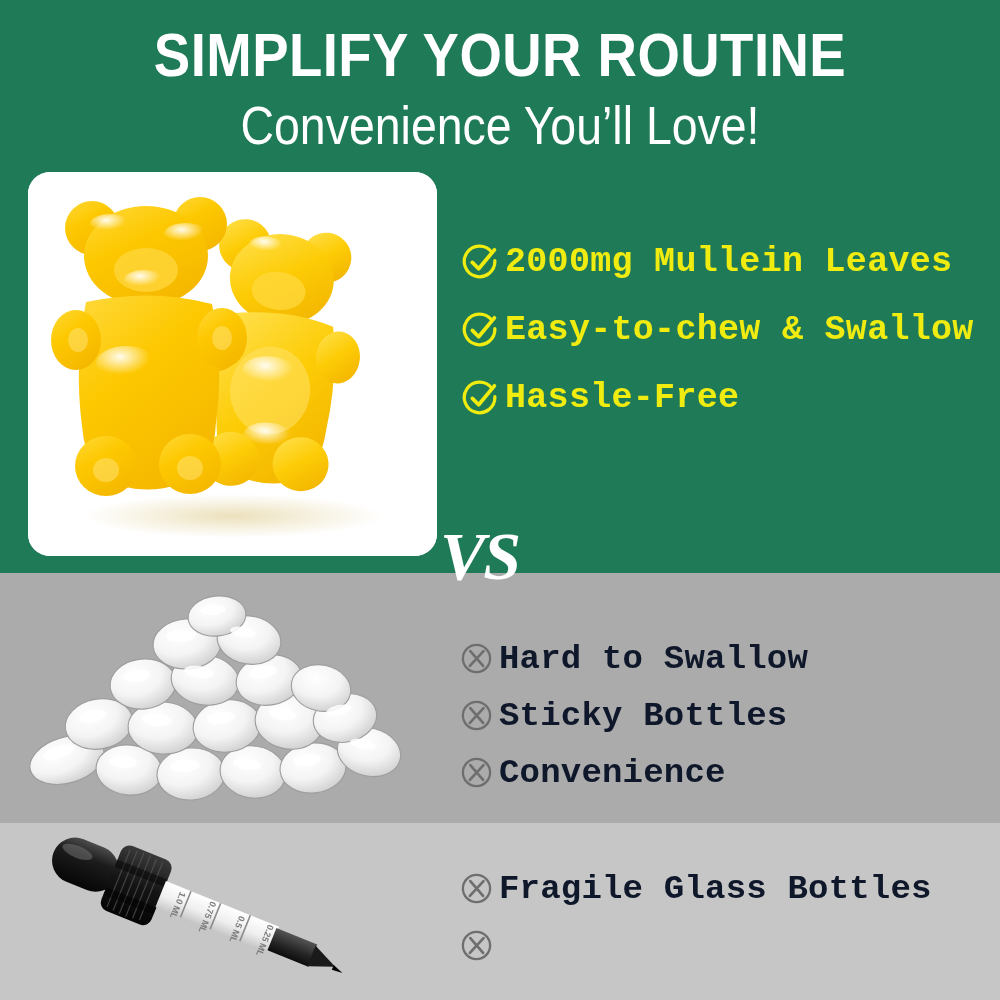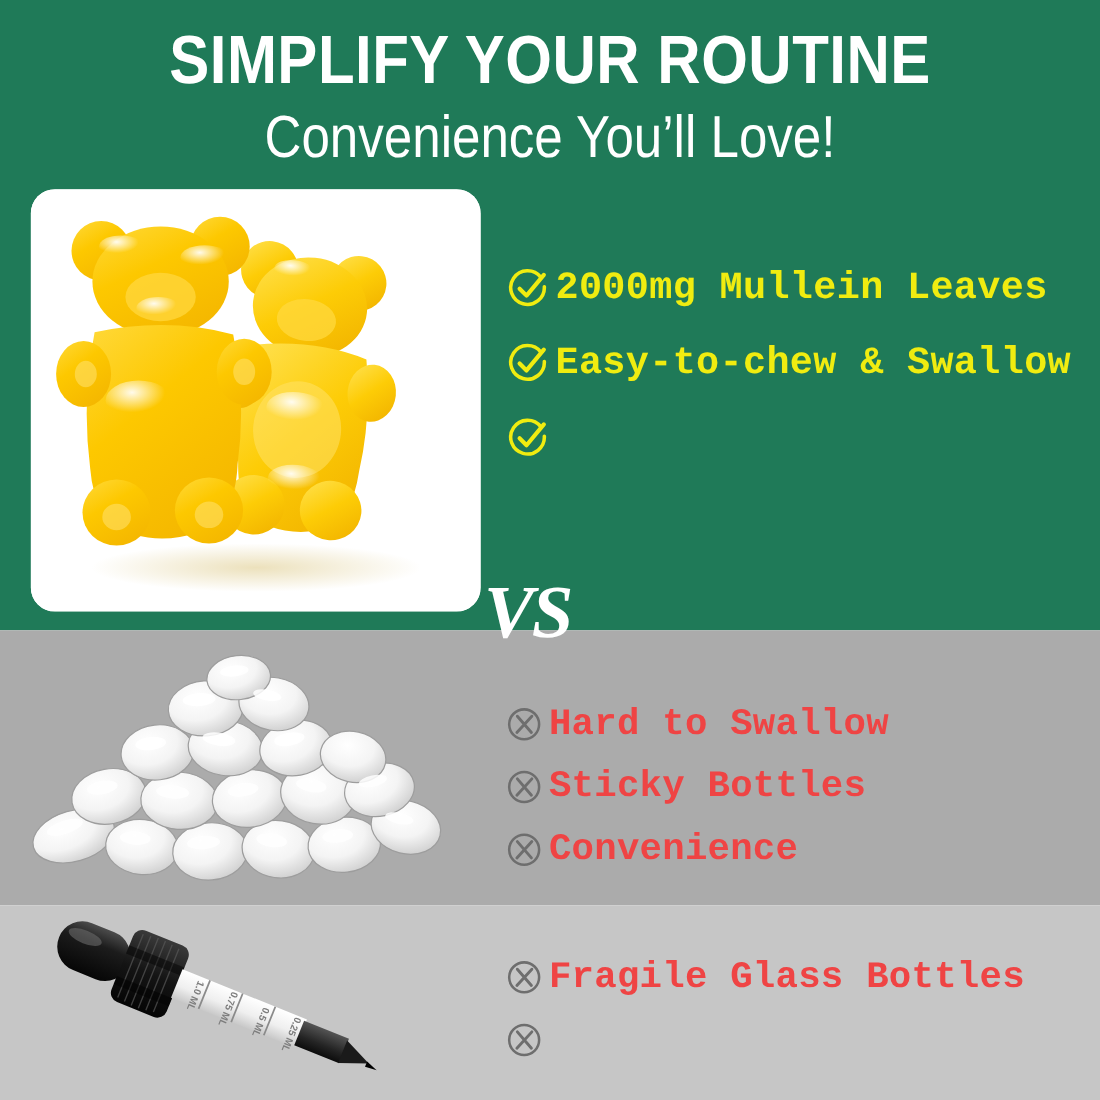--- a/index.html
+++ b/index.html
@@ -95,21 +95,21 @@
   }
 
   
   #pros-list .bullet-row { height: 68px; }
   #pros-list .bullet-icon { width: 36px; height: 36px; margin-right: 7px; }
   #pros-list .bullet-text { font-size: 35px; color: #f0ec10; letter-spacing: 0.3px; }
 
   
   .cons .bullet-row { height: 57px; }
   .cons .bullet-icon { width: 33px; height: 33px; margin-right: 6px; }
-  .cons .bullet-text { font-size: 34px; color: #ef4444; letter-spacing: 0.2px; }
+  .cons .bullet-text { font-size: 34px; color: #0f172a; letter-spacing: 0.2px; }
 
   
   #softgel-art {
     position: absolute;
     left: 25px; top: 592px;
     width: 395px; height: 228px;
   }
 
   
   #dropper-art {
@@ -230,20 +230,21 @@
       </svg>
       <span class="bullet-text">Easy-to-chew &amp; Swallow</span>
     </div>
 
 
     <div class="bullet-row">
       <svg class="bullet-icon" viewBox="0 0 40 40">
         <path d="M33 9 A17 17 0 1 0 36.5 18.5" fill="none" stroke="#f0ec10" stroke-width="3.6" stroke-linecap="round"></path>
         <path d="M11.5 20.5 L18.5 27.5 L36 6.5" fill="none" stroke="#f0ec10" stroke-width="4.2" stroke-linecap="round" stroke-linejoin="round"></path>
       </svg>
+      <span class="bullet-text">Hassle-Free</span>
     </div>
   </div>
 
   <svg id="softgel-art" viewBox="0 0 395 228">
     <defs>
       <radialGradient id="gel" cx="0.38" cy="0.3" r="0.75">
         <stop offset="0%" stop-color="#ffffff"></stop>
         <stop offset="55%" stop-color="#f4f4f4"></stop>
         <stop offset="100%" stop-color="#cfcfcf"></stop>
       </radialGradient>

